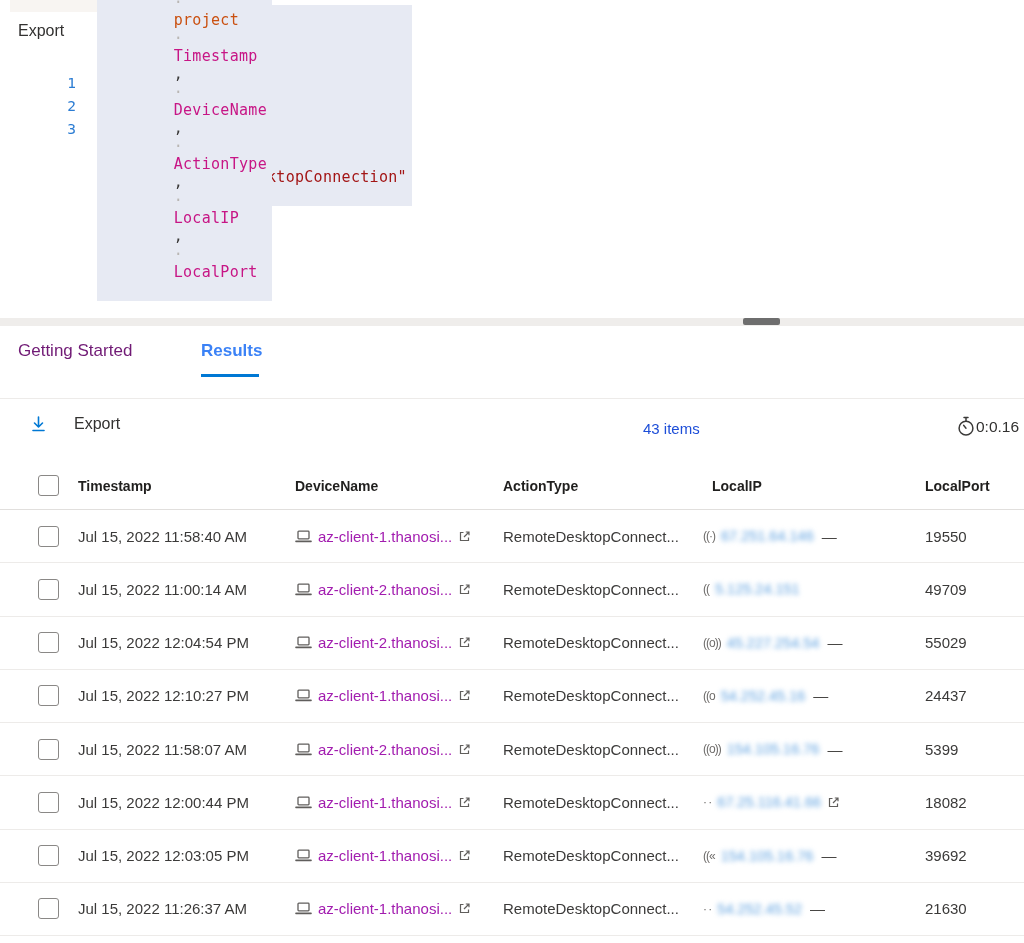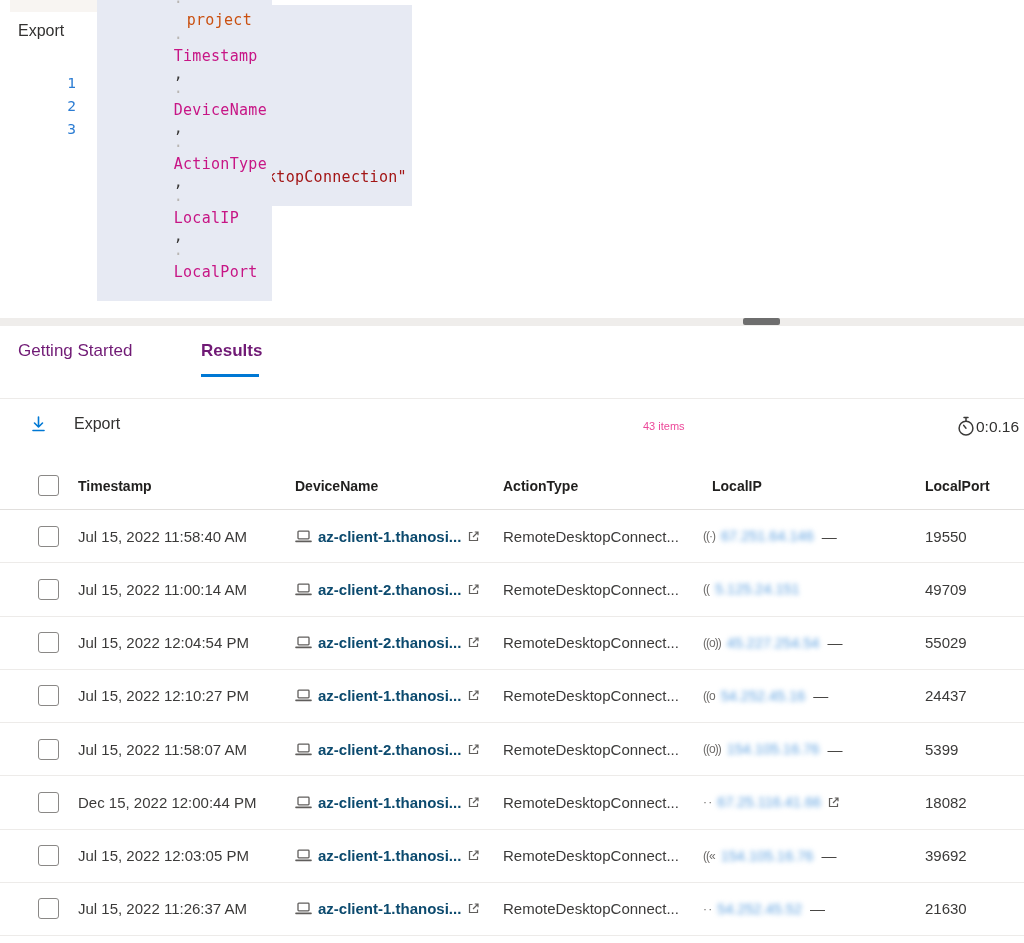--- a/index.html
+++ b/index.html
@@ -13,40 +13,40 @@
 
   
   .code{position:absolute;left:0;top:71px;width:1024px;
         font-family:"DejaVu Sans Mono","Liberation Mono",monospace;font-size:15px;letter-spacing:.3px;}
   .code-line{display:flex;height:23px;align-items:center;white-space:pre;}
   .lnum{width:76px;text-align:right;color:#2B7CD3;font-size:14.5px;letter-spacing:0;flex:0 0 76px;}
   .ltext{margin-left:21px;background:#E7EAF3;padding:1px 5px 2px 2px;}
   .ltext.pad-r{padding-right:16px;}
   .tk-tbl{color:#C71585;}
   .tk-col{color:#C71585;}
-  .tk-kw{color:#CA5010;margin-left:13px;}
+  .tk-kw{color:#CA5010;}
   .tk-str{color:#A31515;}
   .tk-pun{color:#3B3A39;}
   .tk-op{color:#56595E;}
   .tk-ws{color:#B9B6B3;}
 
   
   .split-bar{position:absolute;left:0;top:318px;width:1024px;height:8px;background:#EFEDEB;}
   .split-grip{position:absolute;left:743px;top:318px;width:37px;height:7px;background:#6E6E6E;border-radius:2px;}
 
   
   .tab-gs{position:absolute;left:18px;top:341px;font-size:17px;color:#701a75;}
-  .tab-res{position:absolute;left:201px;top:341px;font-size:17px;font-weight:600;color:#701a75;}
+  .tab-res{position:absolute;left:201px;top:341px;font-size:17px;font-weight:600;color:#3b82f6;}
   .tab-underline{position:absolute;left:201px;top:374px;width:58px;height:3px;background:#0078D4;}
   .div-tabs{position:absolute;left:0;top:398px;width:1024px;height:1px;background:#EDEBE9;}
 
   
   .export-btn{position:absolute;left:30px;top:415px;display:flex;gap:27px;cursor:pointer;}
   .export-btn span{font-size:16px;color:#323130;}
-  .items-count{position:absolute;left:643px;top:420px;font-size:11px;color:#ec4899;}
+  .items-count{position:absolute;left:643px;top:420px;font-size:15px;color:#1d4ed8;}
   .searchbox{position:absolute;left:718px;top:410px;width:223px;height:37px;border:1px solid #8A8886;
              border-radius:2px;display:flex;align-items:center;box-sizing:border-box;background:#fff;}
   .searchbox svg{margin-left:13px;flex:0 0 auto;}
   .searchbox input{border:none;outline:none;flex:1;font-family:"Liberation Sans",sans-serif;
                    font-size:16px;color:#323130;padding:0 6px 0 9px;min-width:0;}
   .searchbox input::placeholder{color:#605E5C;opacity:1;}
   .timer{position:absolute;left:956px;top:416px;display:flex;align-items:center;}
   .timer span{font-size:15.5px;color:#323130;}
 
   
@@ -58,21 +58,21 @@
   .c-cb{flex:0 0 78px;display:flex;align-items:center;}
   .c-ts{flex:0 0 217px;font-size:15px;color:#3B3A39;white-space:nowrap;}
   .c-dev{flex:0 0 208px;display:flex;align-items:center;gap:6px;white-space:nowrap;}
   .c-act{flex:0 0 209px;font-size:15px;color:#3B3A39;white-space:nowrap;}
   .c-ip{flex:0 0 213px;display:flex;align-items:center;gap:6px;white-space:nowrap;}
   .c-port{flex:1;font-size:15px;color:#3B3A39;}
 
   .hl{font-size:14px;font-weight:600;color:#201F1E;}
   .cb{width:19px;height:19px;margin-left:38px;border:1px solid #8A8886;border-radius:3px;background:#fff;cursor:pointer;}
 
-  .dev-link{font-size:15px;color:#0c4a6e;cursor:pointer;font-weight:bold;}
+  .dev-link{font-size:15px;color:#a21caf;cursor:pointer;}
   .ip-icon{font-size:12px;color:#6E6C6A;letter-spacing:-1px;margin-left:-9px;filter:blur(.4px);}
   .ip-text{font-size:14.5px;color:#5EA1E0;filter:blur(2.6px);}
   .ip-dash{font-size:15px;color:#484644;margin-left:2px;}
 </style>
 </head>
 <body>
 
 <div id="app">
 
   <div class="top-flash"></div>
@@ -297,21 +297,21 @@
         <span class="ip-dash">—</span>
 
       </div>
       <div class="c-port">5399</div>
     </div>
 
     <div class="trow">
       <div class="c-cb">
           <div class="cb"></div>
         </div>
-      <div class="c-ts">Dec 15, 2022 12:00:44 PM</div>
+      <div class="c-ts">Jul 15, 2022 12:00:44 PM</div>
       <div class="c-dev">
         <svg width="17" height="15" viewBox="0 0 17 15" fill="none">
             <rect x="3" y="2.2" width="11" height="7.6" rx="0.8" stroke="#605E5C" stroke-width="1.3"></rect>
             <path d="M1 12.4 H16" stroke="#605E5C" stroke-width="1.6" stroke-linecap="round"></path>
           </svg>
         <span class="dev-link">az-client-1.thanosi...</span>
         <svg width="13" height="13" viewBox="0 0 13 13" fill="none">
             <path d="M5.5 2.5 H2.5 V10.5 H10.5 V7.5" stroke="#605E5C" stroke-width="1.2"></path>
             <path d="M6 7 L11 2 M7.8 2 H11 V5.2" stroke="#605E5C" stroke-width="1.2"></path>
           </svg>

